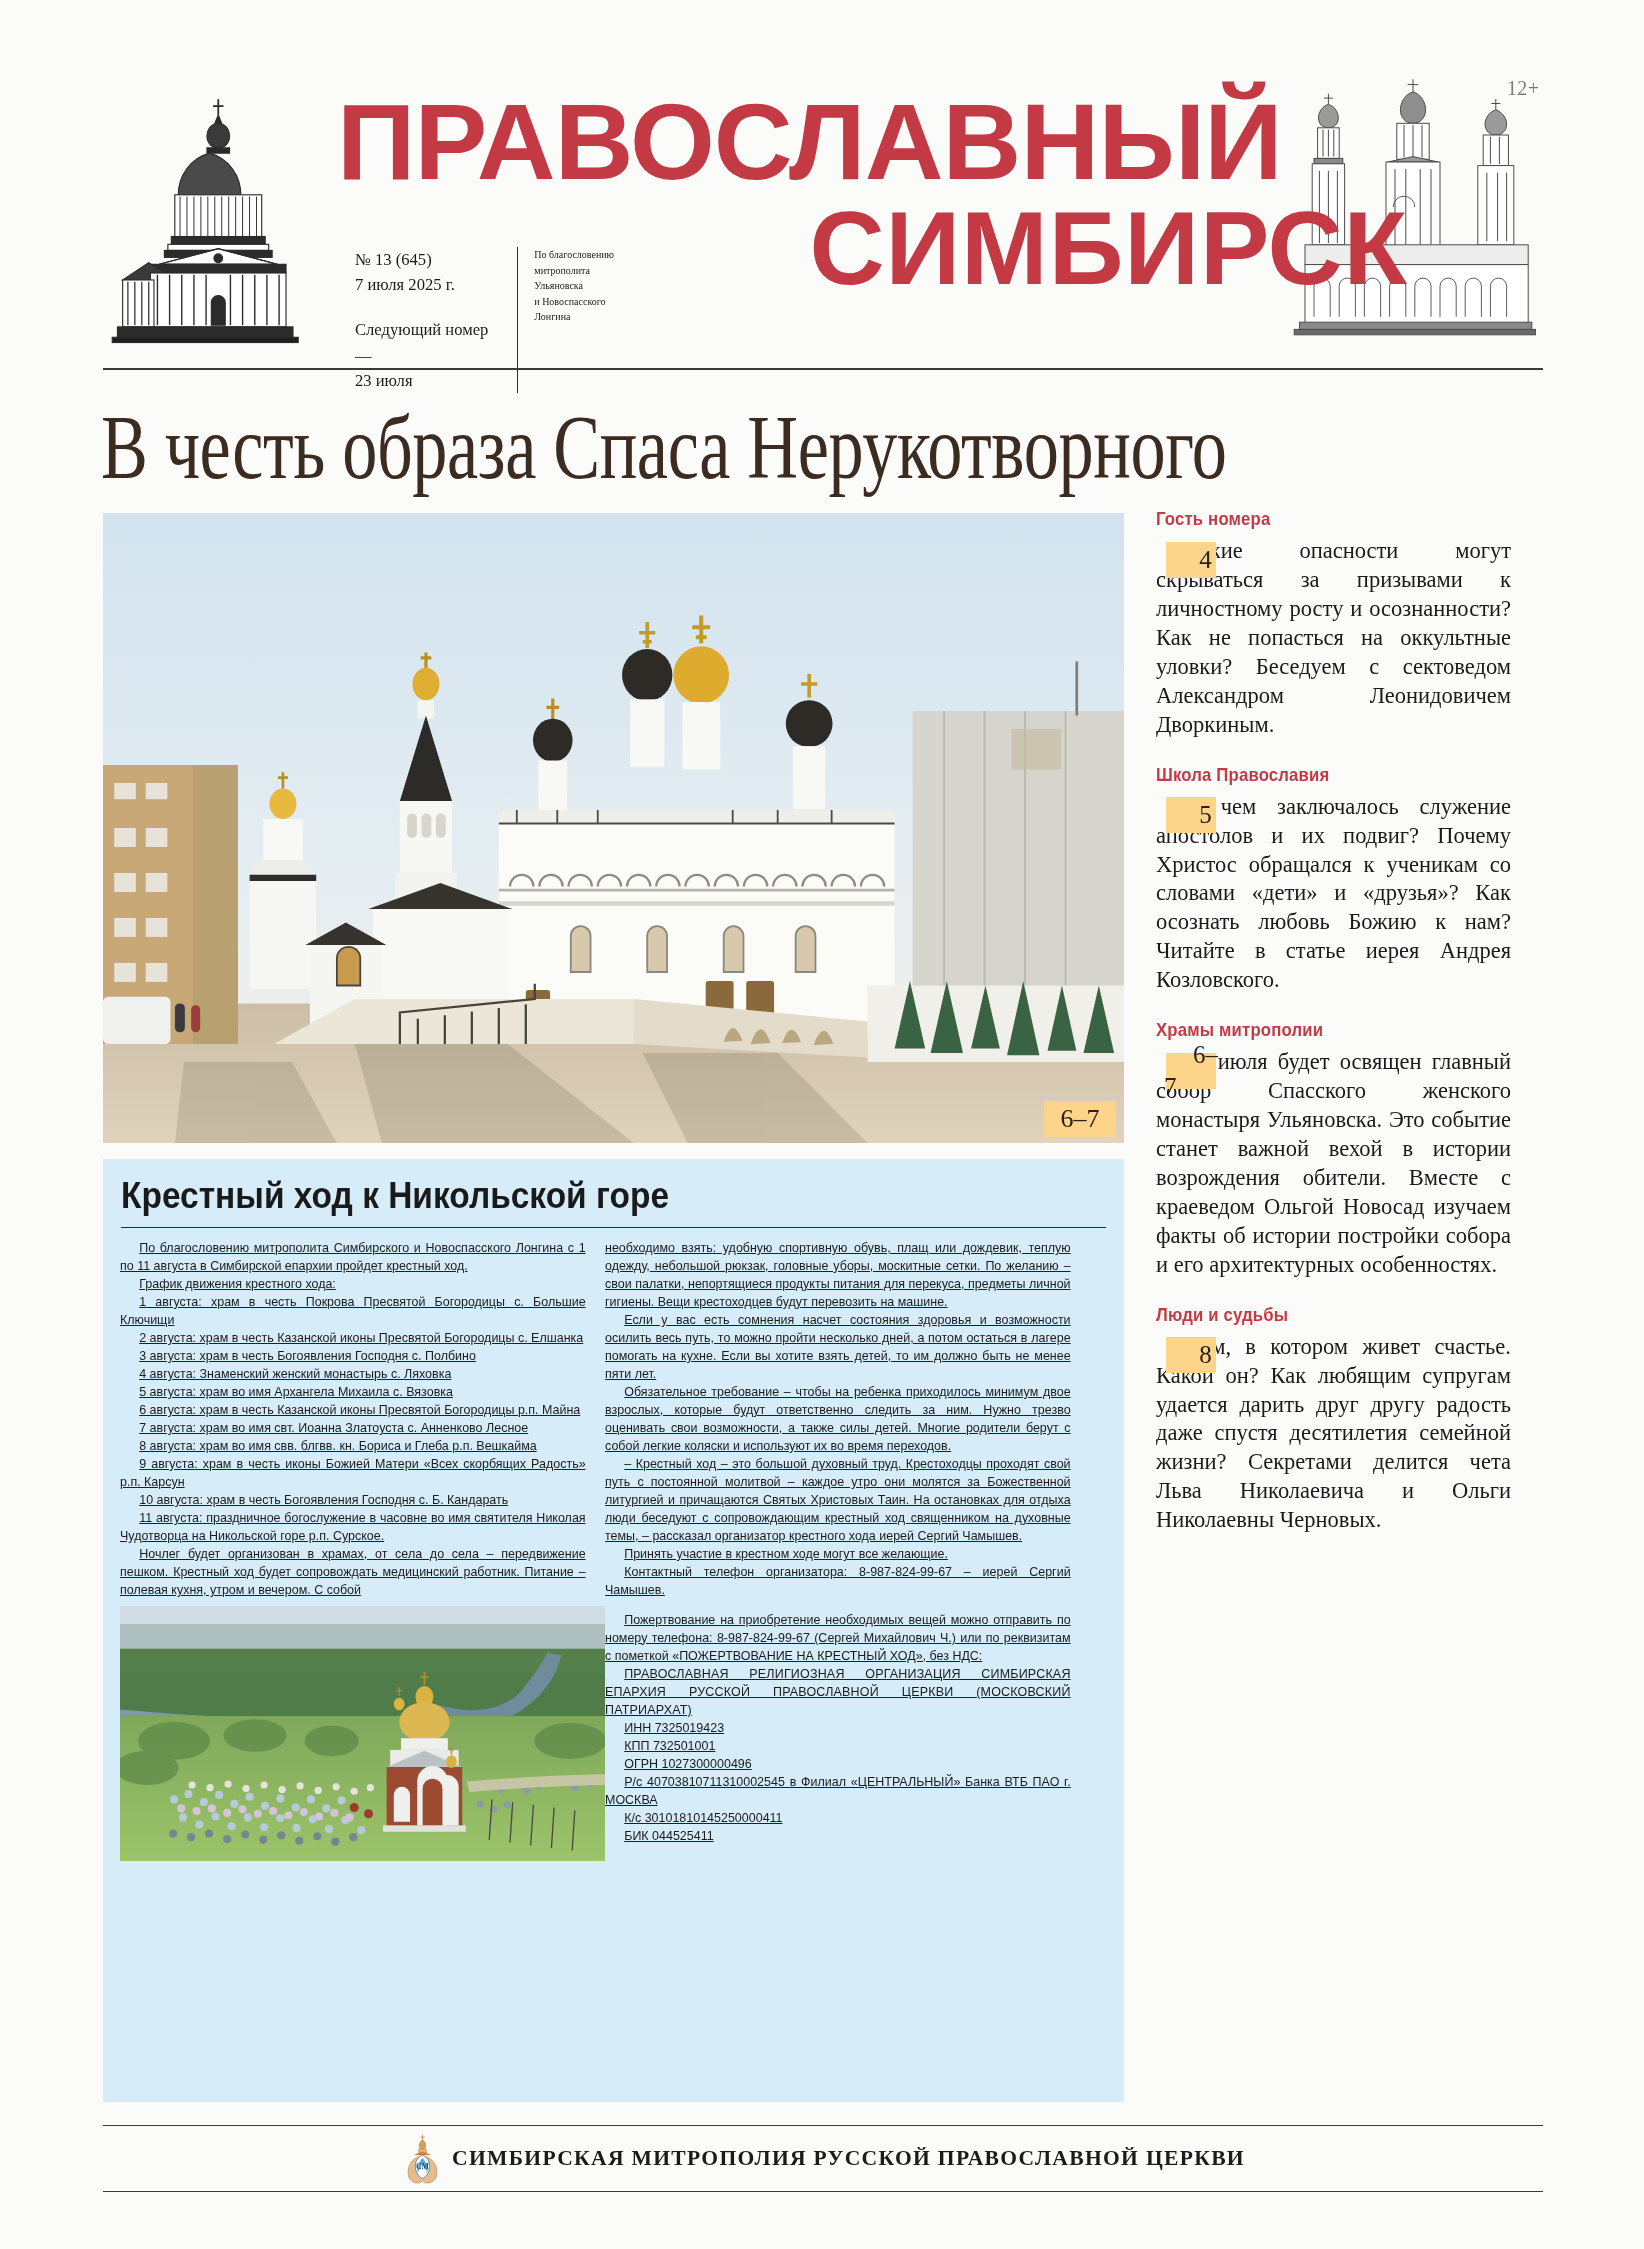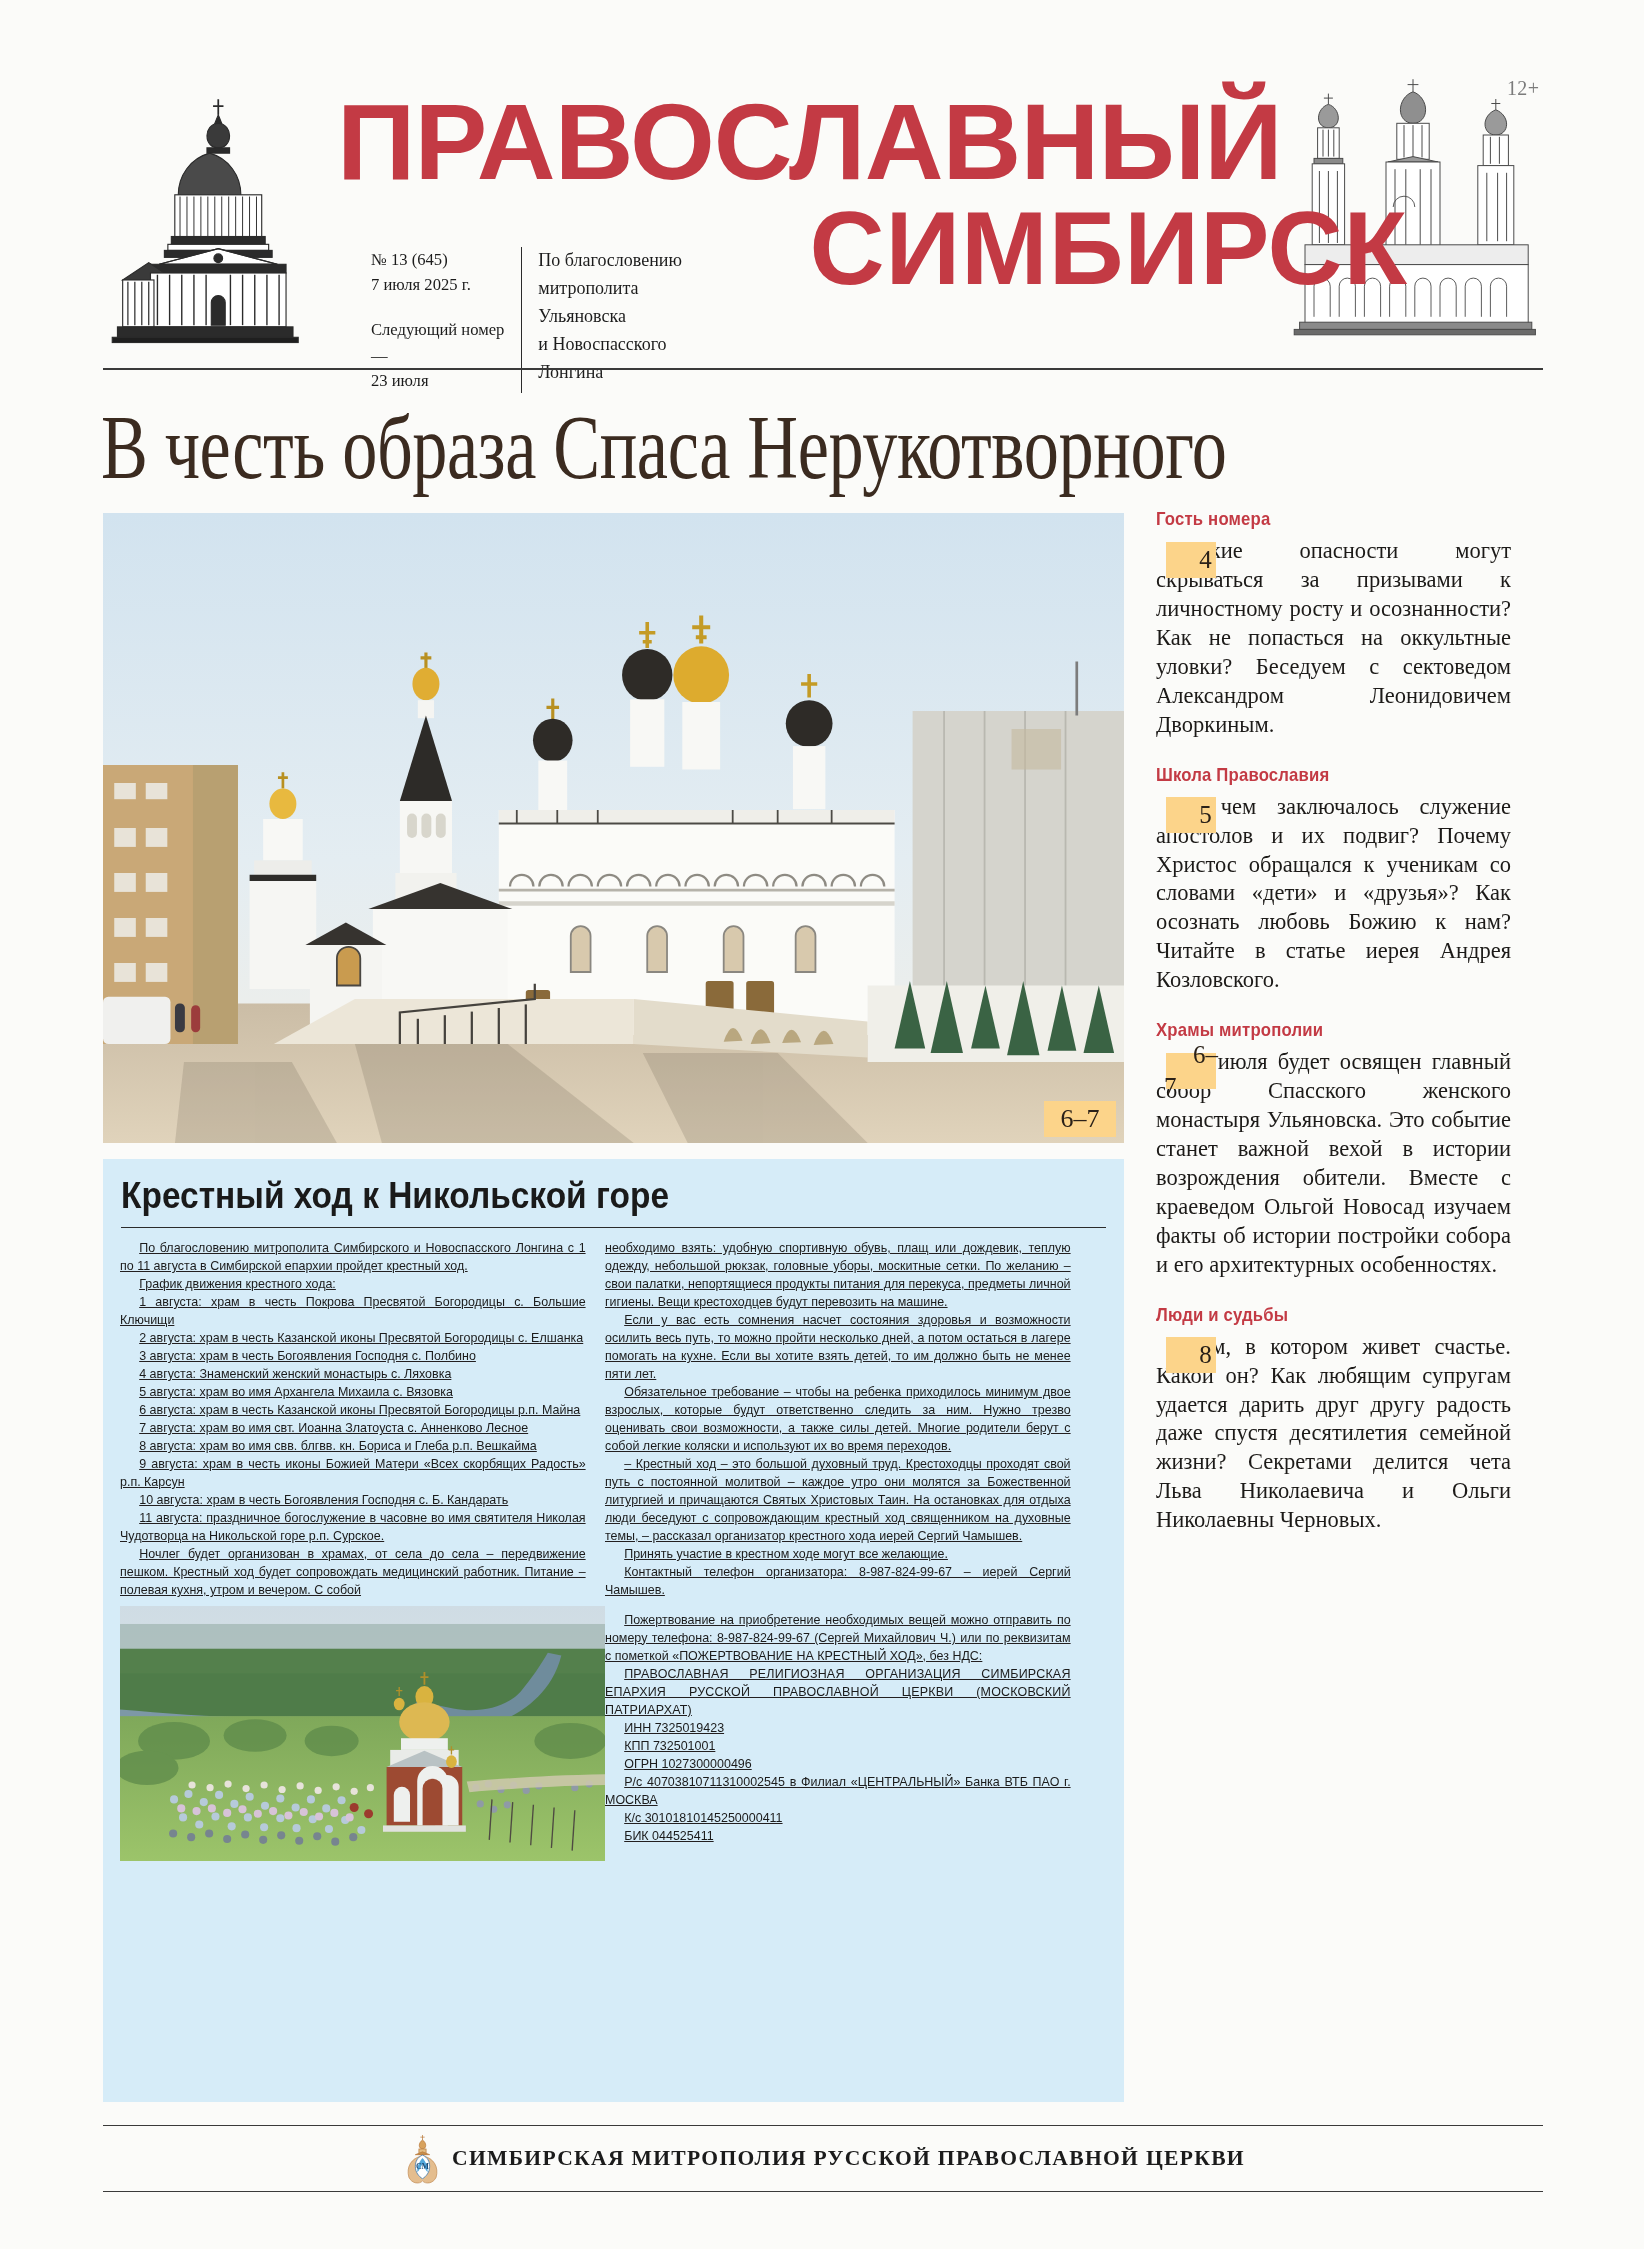--- a/index.html
+++ b/index.html
@@ -30,24 +30,24 @@
     white-space:nowrap;
   }
   .mast-word2{
     font-family:"Liberation Sans", sans-serif;
     font-size:104px;font-weight:700;color:#c33a44;
     letter-spacing:0.9px;line-height:0.95;
     text-align:right;white-space:nowrap;
     margin-top:8px;padding-right:9px;
   }
 
-  .mast-meta{position:absolute;left:268px;top:180px;display:flex;gap:0px;
+  .mast-meta{position:absolute;left:252px;top:180px;display:flex;gap:12px;
     font-family:"Liberation Serif", serif;color:#1c1c1c;}
   .meta-col-a{width:135px;font-size:16.6px;line-height:1.52;padding-right:15.3px;}
-  .meta-col-b{width:148px;font-size:18px;line-height:1.55;padding-left:16px;
+  .meta-col-b{width:148px;font-size:10px;line-height:1.55;padding-left:16px;
     border-left:0.9px solid #2b2b2b;}
   .meta-gap{height:20px;}
 
   .mast-rule{position:absolute;left:103px;top:368px;width:1440px;height:1.8px;background:#3a3a3a;}
 
   
   .headline{
     position:absolute;left:101px;top:396px;width:1449px;
     font-family:"Liberation Serif", serif;
     font-size:71px;font-weight:400;color:#3b2b20;

